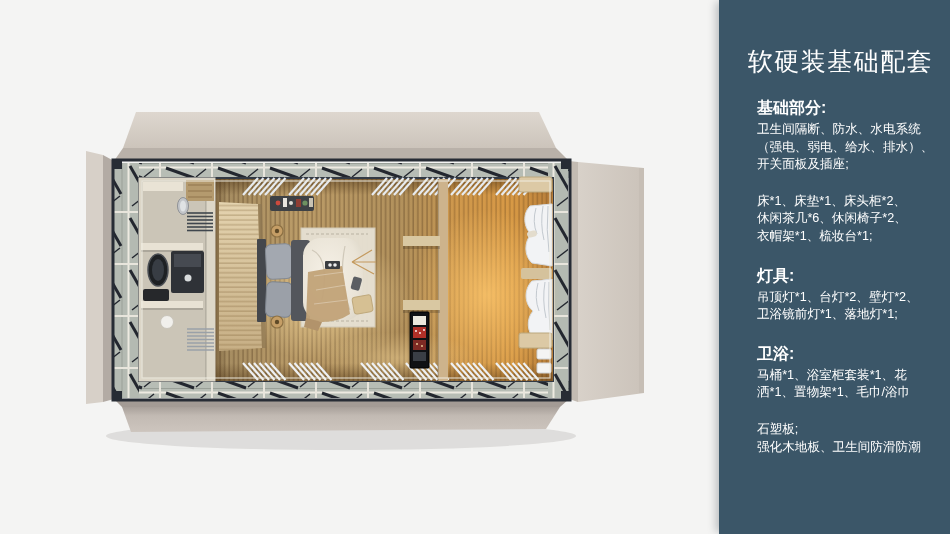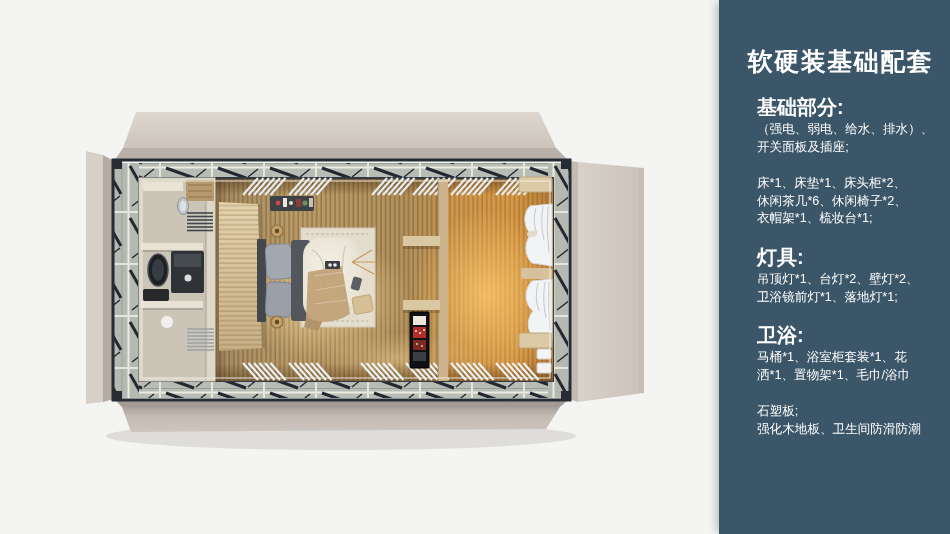--- a/index.html
+++ b/index.html
@@ -2,24 +2,24 @@
 <html><head>
 <meta charset="utf-8">
 <style>
   html,body{margin:0;padding:0;background:#e9e9e8;}
   .stage{position:relative;width:950px;height:534px;background:#f4f4f3;overflow:hidden;
          font-family:"Liberation Sans", sans-serif;}
   .render{position:absolute;left:0;top:0;}
   .panel{position:absolute;left:719px;top:0;width:231px;height:534px;background:#3b5668;
          color:#ffffff;box-sizing:border-box;padding:44px 14px 0 38px;
          box-shadow:-5px 0 8px -2px rgba(40,50,60,.28);}
-  .panel-title{margin:0 -4px 14px -16px;text-align:center;font-size:25px;font-weight:bold;
+  .panel-title{margin:0 -4px 14px -16px;text-align:center;font-size:25px;font-weight:normal;
          letter-spacing:1.5px;line-height:34px;white-space:nowrap;}
   .sec{margin-top:19px;}
-  .sec-h{font-size:20px;font-weight:bold;line-height:21px;margin:0 0 3px 0;}
+  .sec-h{font-size:16px;font-weight:bold;line-height:21px;margin:0 0 3px 0;}
   .sec-line{font-size:12.6px;line-height:17.6px;white-space:nowrap;font-weight:500;}
 </style>
 </head>
 <body>
 
 <div class="stage">
 
   <svg class="render" width="722" height="534" viewBox="0 0 722 534">
     <defs>
       <linearGradient id="flapTop" x1="0" y1="0" x2="0" y2="1">
@@ -295,20 +295,21 @@
 
       <rect x="142" y="181" width="408" height="197" fill="none" stroke="rgba(240,238,228,0.8)" stroke-width="1.2"></rect>
     </g>
   </svg>
 
   <aside class="panel" style="background: rgb(59, 86, 104); color: rgb(255, 255, 255);">
     <h1 class="panel-title">软硬装基础配套</h1>
 
     <section class="sec">
       <h2 class="sec-h">基础部分:</h2>
+      <div class="sec-line">卫生间隔断、防水、水电系统</div>
       <div class="sec-line">（强电、弱电、给水、排水）、</div>
       <div class="sec-line">开关面板及插座;</div>
     </section>
 
     <section class="sec">
       <div class="sec-line">床*1、床垫*1、床头柜*2、</div>
       <div class="sec-line">休闲茶几*6、休闲椅子*2、</div>
       <div class="sec-line">衣帽架*1、梳妆台*1;</div>
     </section>
 

